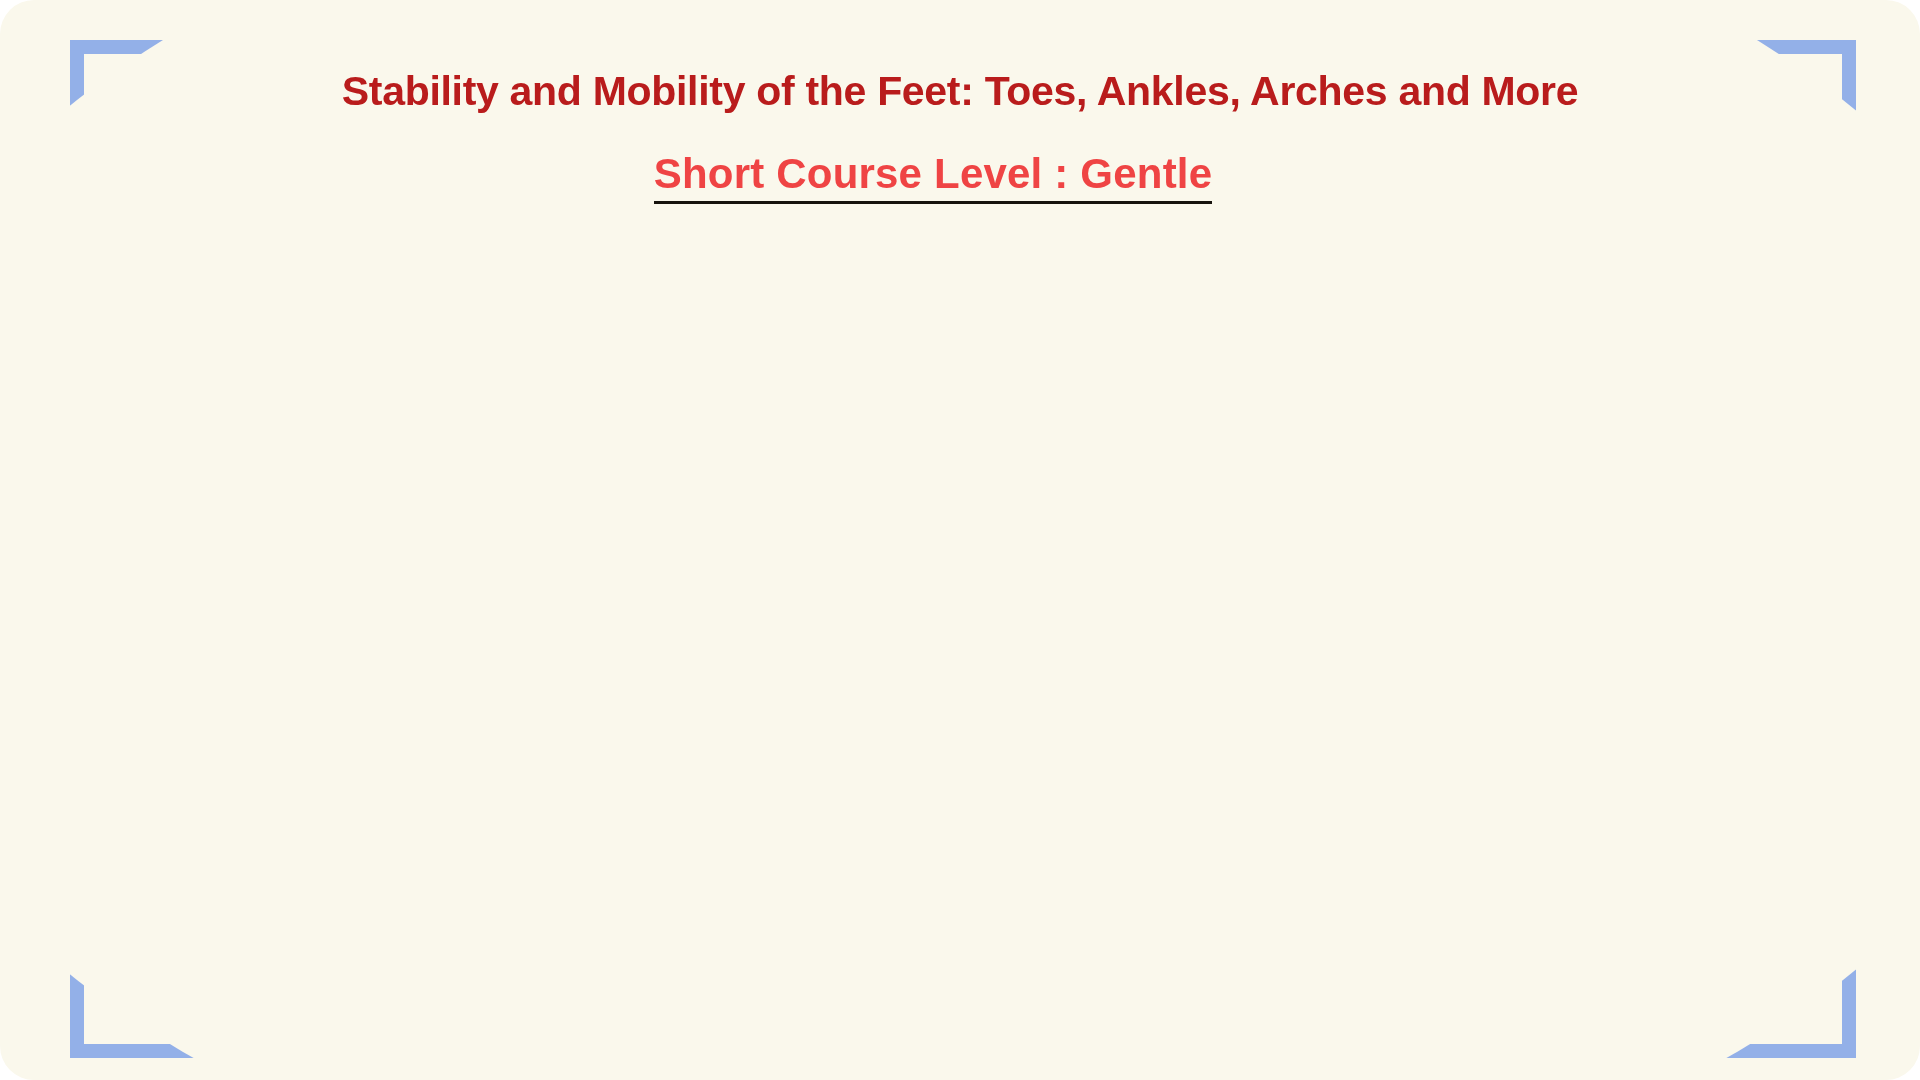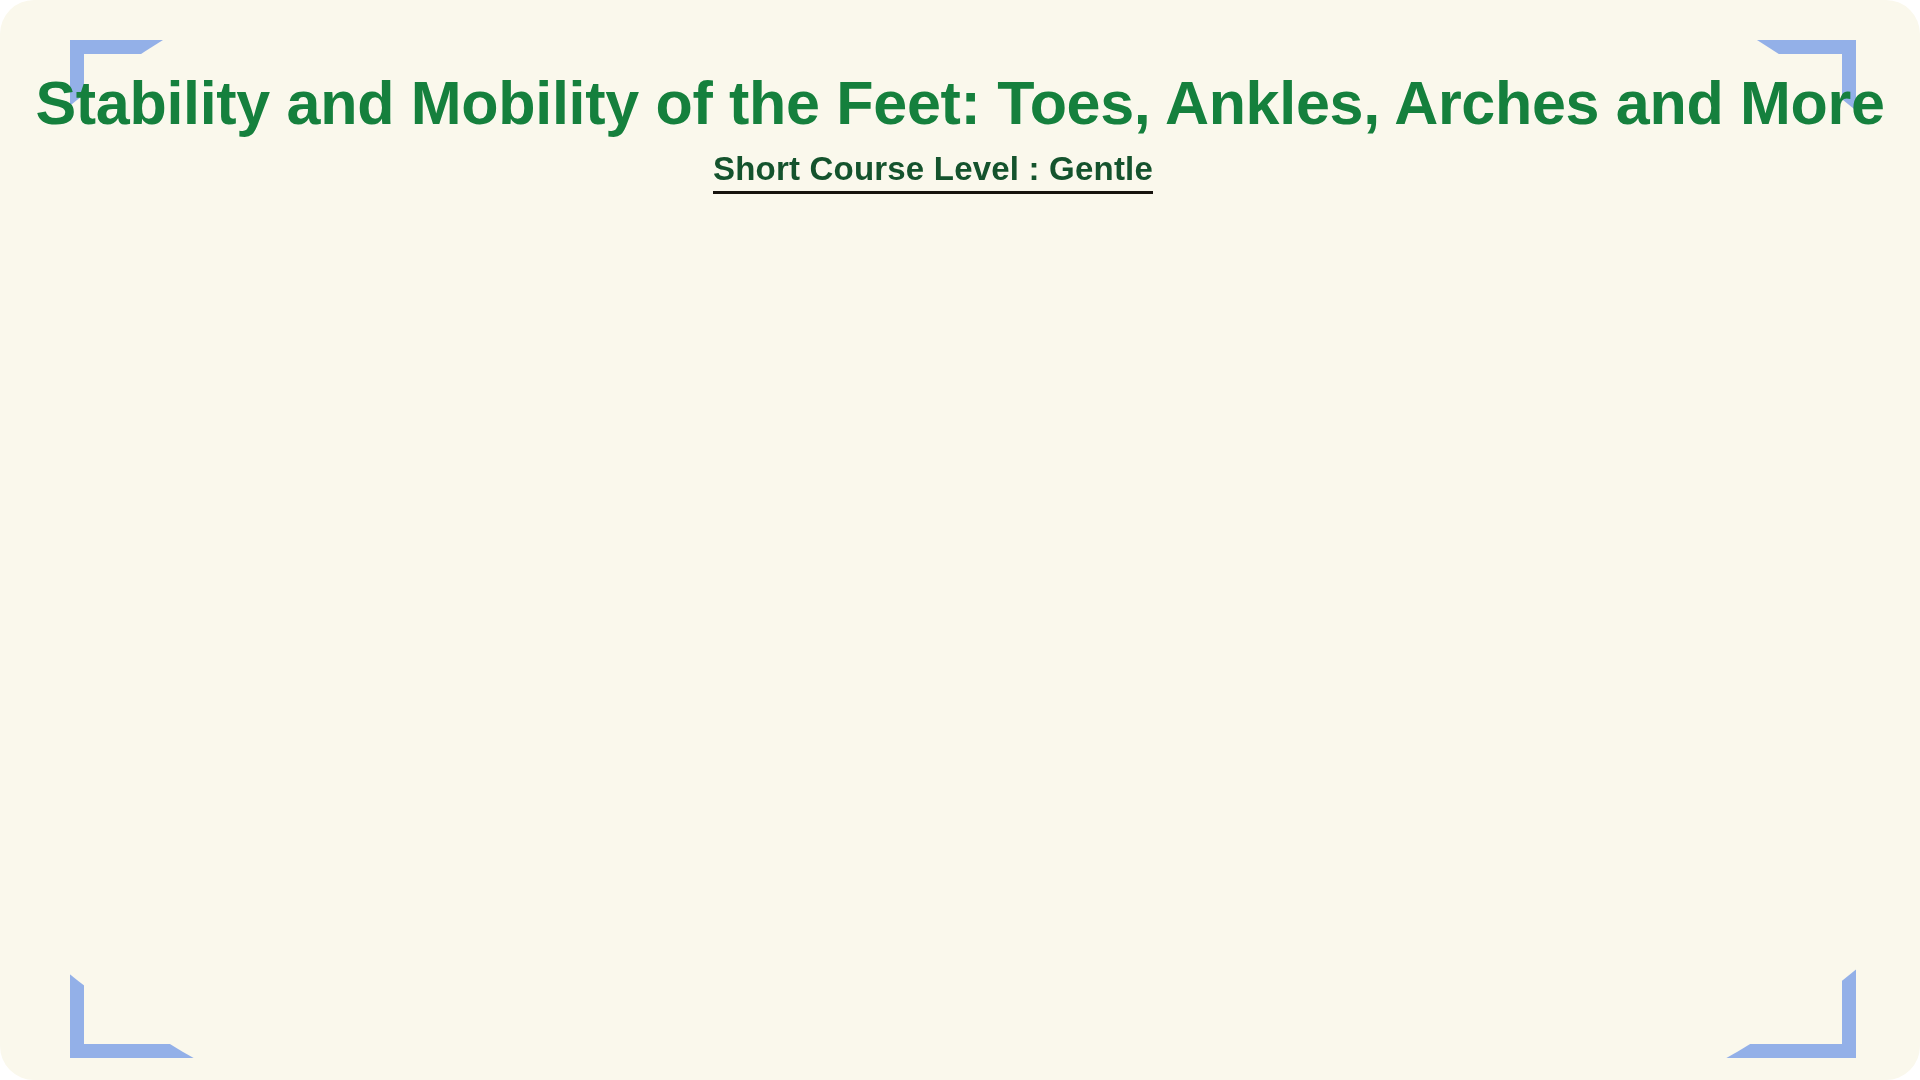--- a/index.html
+++ b/index.html
@@ -67,40 +67,40 @@
     pointer-events: none;
   }
 
   
   .title {
     position: absolute;
     left: 0;
     top: 68px;
     width: 1920px;
     text-align: center;
-    font-size: 61px;
+    font-size: 41px;
     font-weight: bold;
     letter-spacing: -0.3px;
-    color: #15803d;
+    color: #b91c1c;
     white-space: nowrap;
   }
   .subtitle-row {
     position: absolute;
     left: 0;
     top: 150px;
     width: 1920px;
     text-align: center;
     padding-right: 54px;
     box-sizing: border-box;
   }
   .subtitle {
     display: inline-block;
-    font-size: 33px;
+    font-size: 42px;
     font-weight: bold;
-    color: #14532d;
+    color: #ef4444;
     border-bottom: 3px solid #16130d;
     padding-bottom: 3px;
     letter-spacing: 0.2px;
     white-space: nowrap;
   }
 
   
   .collage { position: absolute; left: 0; top: 0; width: 1920px; height: 1080px; pointer-events: none; }
   .photo {
     position: absolute;

